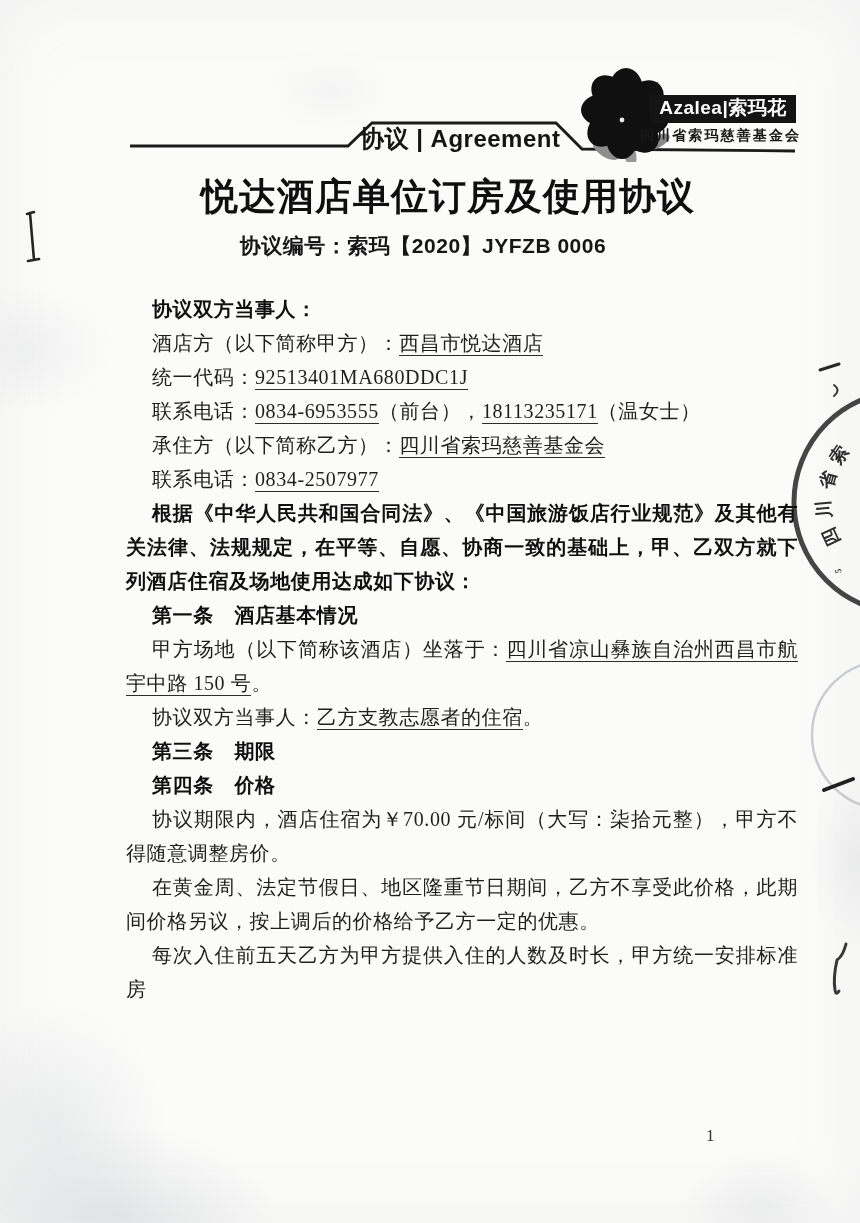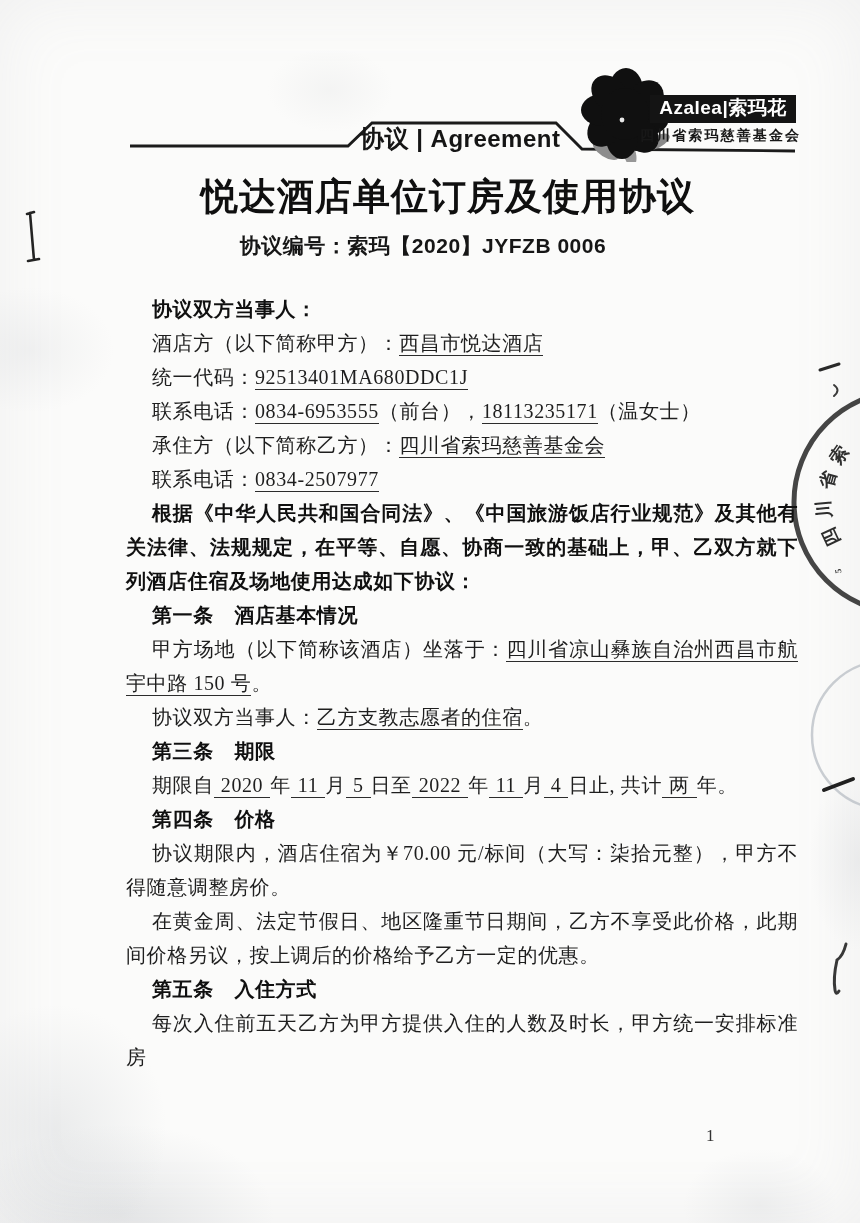--- a/index.html
+++ b/index.html
@@ -125,25 +125,23 @@
       <div class="para"><span>酒店方（以下简称甲方）：</span><span class="u">西昌市悦达酒店</span></div>
       <div class="para"><span>统一代码：</span><span class="u">92513401MA680DDC1J</span></div>
       <div class="para"><span>联系电话：</span><span class="u">0834-6953555</span><span>（前台），</span><span class="u">18113235171</span><span>（温女士）</span></div>
       <div class="para"><span>承住方（以下简称乙方）：</span><span class="u">四川省索玛慈善基金会</span></div>
       <div class="para"><span>联系电话：</span><span class="u">0834-2507977</span></div>
       <div class="para bold"><span>根据《中华人民共和国合同法》、《中国旅游饭店行业规范》及其他有关法律、法规规定，在平等、自愿、协商一致的基础上，甲、乙双方就下列酒店住宿及场地使用达成如下协议：</span></div>
       <div class="para bold"><span>第一条　酒店基本情况</span></div>
       <div class="para"><span>甲方场地（以下简称该酒店）坐落于：</span><span class="u">四川省凉山彝族自治州西昌市航宇中路 150 号</span><span>。</span></div>
       <div class="para"><span>协议双方当事人：</span><span class="u">乙方支教志愿者的住宿</span><span>。</span></div>
       <div class="para bold"><span>第三条　期限</span></div>
-      <div class="para"><span>期限自</span><span class="u blank">2020</span><span>年</span><span class="u blank">11</span><span>月</span><span class="u blank">5</span><span>日至</span><span class="u blank">2022</span><span>年</span><span class="u blank">11</span><span>月</span><span class="u blank">4</span><span>日止, 共计</span><span class="u blank">两</span><span>年。</span></div>
       <div class="para bold"><span>第四条　价格</span></div>
       <div class="para"><span>协议期限内，酒店住宿为￥70.00 元/标间（大写：柒拾元整），甲方不得随意调整房价。</span></div>
       <div class="para"><span>在黄金周、法定节假日、地区隆重节日期间，乙方不享受此价格，此期间价格另议，按上调后的价格给予乙方一定的优惠。</span></div>
-      <div class="para bold"><span>第五条　入住方式</span></div>
       <div class="para"><span>每次入住前五天乙方为甲方提供入住的人数及时长，甲方统一安排标准房</span></div>
     </div>
 
   <div class="seal-chars">
       <span class="seal-char" style="left: 822px; top: 525px; transform: rotate(-115deg);">四</span>
       <span class="seal-char" style="left: 815px; top: 497px; transform: rotate(-95deg);">川</span>
       <span class="seal-char" style="left: 819px; top: 468px; transform: rotate(-75deg);">省</span>
       <span class="seal-char" style="left: 830px; top: 443px; transform: rotate(-55deg);">索</span>
       <span class="seal-small" style="left: 836px; top: 566px; transform: rotate(-100deg);">5</span>
     </div>

